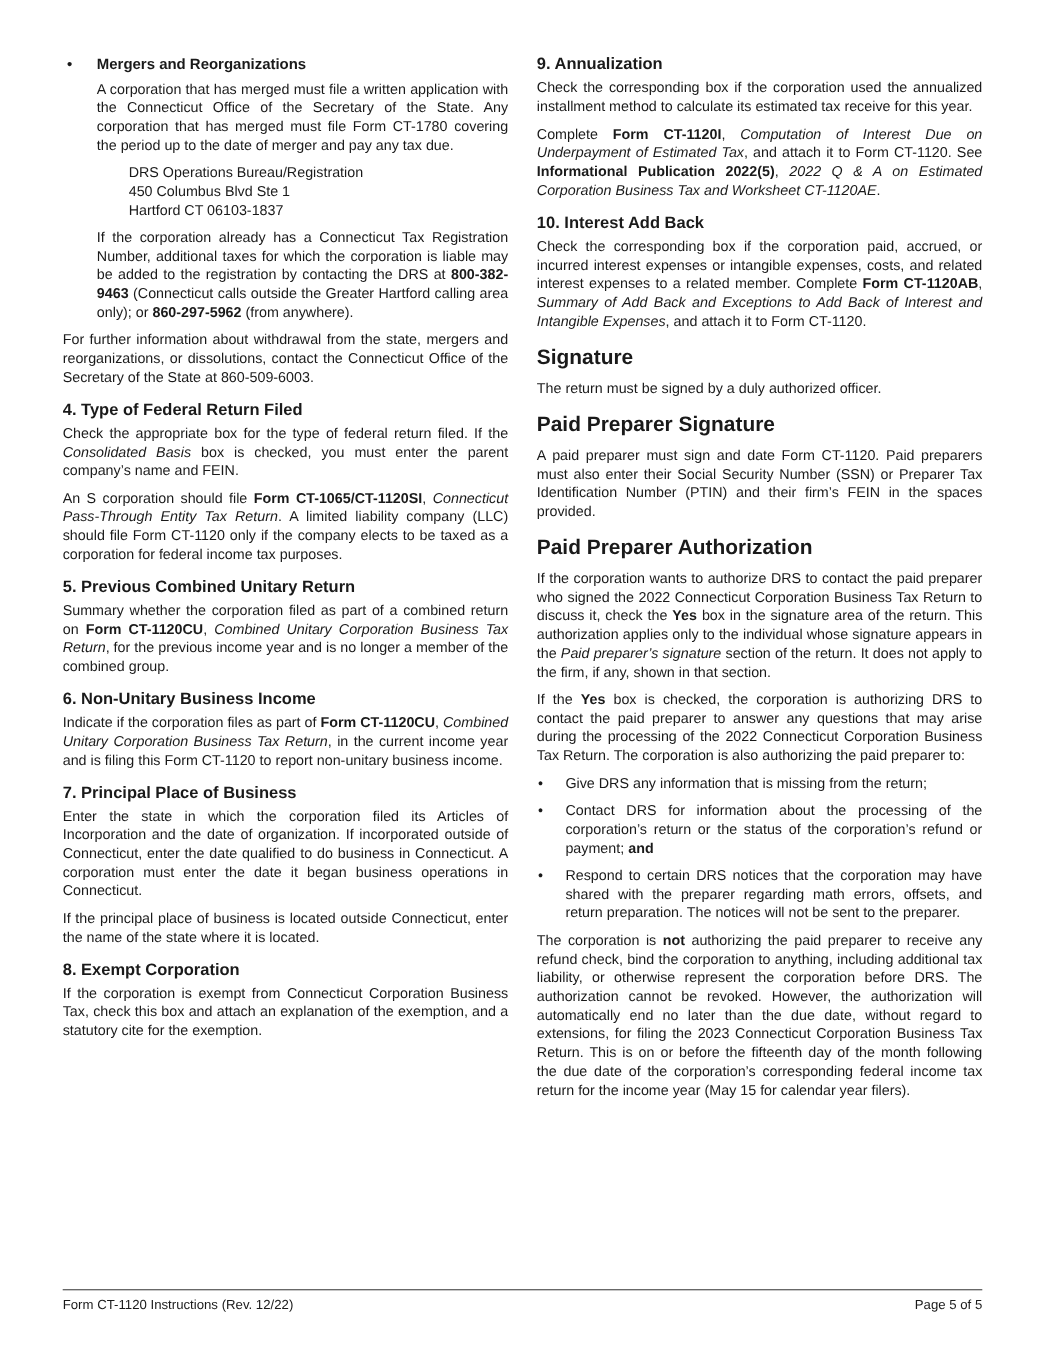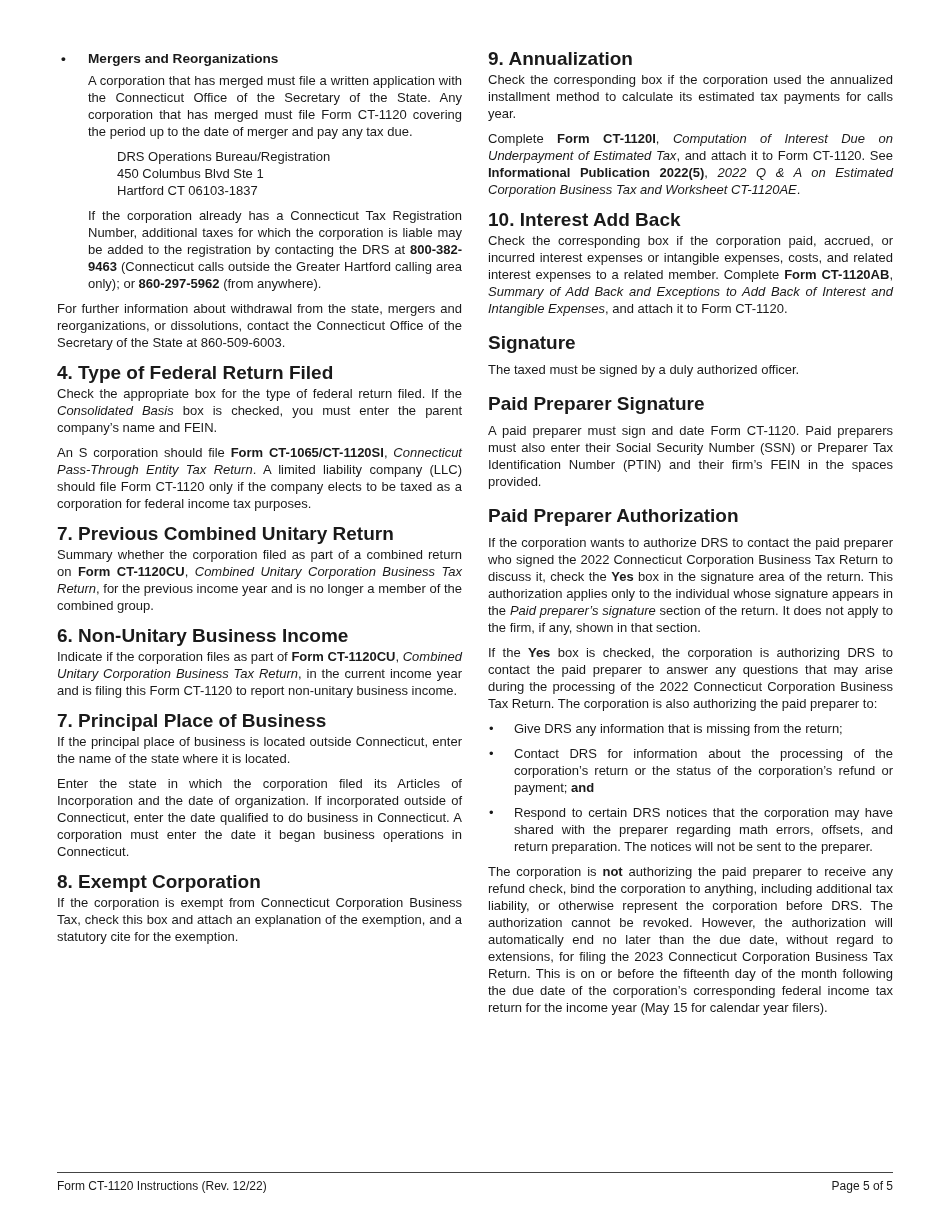--- a/index.html
+++ b/index.html
@@ -34,21 +34,21 @@
   .para {
     margin: 0 0 8px 0;
     font-size: 13px;
     line-height: 17px;
     text-align: justify;
   }
   .para.indent { margin-left: 31px; }
 
   .heading {
     font-weight: bold;
-    font-size: 19px;
+    font-size: 15px;
     line-height: 17px;
     margin: 13px 0 4px 0;
   }
   .heading-large {
     font-weight: bold;
     font-size: 19px;
     line-height: 21px;
     margin: 15px 0 8px 0;
   }
 
@@ -113,49 +113,49 @@
 </head>
 <body>
 
 <div class="page">
   <div class="content">
     <div class="col">
         <div class="bullet-heading">
           <span class="bullet">•</span>
           <span>Mergers and Reorganizations</span>
         </div>
-        <p class="para indent"><span>A corporation that has merged must file a written application with the Connecticut Office of the Secretary of the State. Any corporation that has merged must file Form CT-1120 covering the period up to the date of merger and pay any tax due.</span></p>
+        <p class="para indent"><span>A corporation that has merged must file a written application with the Connecticut Office of the Secretary of the State. Any corporation that has merged must file Form CT-1780 covering the period up to the date of merger and pay any tax due.</span></p>
         <div class="address">
           <div>DRS Operations Bureau/Registration</div>
           <div>450 Columbus Blvd Ste 1</div>
           <div>Hartford CT 06103-1837</div>
         </div>
         <p class="para indent"><span>If the corporation already has a Connecticut Tax Registration Number, additional taxes for which the corporation is liable may be added to the registration by contacting the DRS at </span><span class="bold">800-382-9463</span><span> (Connecticut calls outside the Greater Hartford calling area only); or </span><span class="bold">860-297-5962</span><span> (from anywhere).</span></p>
         <p class="para"><span>For further information about withdrawal from the state, mergers and reorganizations, or dissolutions, contact the Connecticut Office of the Secretary of the State at 860-509-6003.</span></p>
         <div class="heading">4. Type of Federal Return Filed</div>
         <p class="para"><span>Check the appropriate box for the type of federal return filed. If the </span><span class="italic">Consolidated Basis</span><span> box is checked, you must enter the parent company’s name and FEIN.</span></p>
         <p class="para"><span>An S corporation should file </span><span class="bold">Form CT-1065/CT-1120SI</span><span>, </span><span class="italic">Connecticut Pass-Through Entity Tax Return</span><span>. A limited liability company (LLC) should file Form CT-1120 only if the company elects to be taxed as a corporation for federal income tax purposes.</span></p>
-        <div class="heading">7. Previous Combined Unitary Return</div>
+        <div class="heading">5. Previous Combined Unitary Return</div>
         <p class="para"><span>Summary whether the corporation filed as part of a combined return on </span><span class="bold">Form CT-1120CU</span><span>, </span><span class="italic">Combined Unitary Corporation Business Tax Return</span><span>, for the previous income year and is no longer a member of the combined group.</span></p>
         <div class="heading">6. Non-Unitary Business Income</div>
         <p class="para"><span>Indicate if the corporation files as part of </span><span class="bold">Form CT-1120CU</span><span>, </span><span class="italic">Combined Unitary Corporation Business Tax Return</span><span>, in the current income year and is filing this Form CT-1120 to report non-unitary business income.</span></p>
         <div class="heading">7. Principal Place of Business</div>
+        <p class="para"><span>Enter the state in which the corporation filed its Articles of Incorporation and the date of organization. If incorporated outside of Connecticut, enter the date qualified to do business in Connecticut. A corporation must enter the date it began business operations in Connecticut.</span></p>
         <p class="para"><span>If the principal place of business is located outside Connecticut, enter the name of the state where it is located.</span></p>
-        <p class="para"><span>Enter the state in which the corporation filed its Articles of Incorporation and the date of organization. If incorporated outside of Connecticut, enter the date qualified to do business in Connecticut. A corporation must enter the date it began business operations in Connecticut.</span></p>
         <div class="heading">8. Exempt Corporation</div>
         <p class="para"><span>If the corporation is exempt from Connecticut Corporation Business Tax, check this box and attach an explanation of the exemption, and a statutory cite for the exemption.</span></p>
       </div>
     <div class="col">
         <div class="heading">9. Annualization</div>
-        <p class="para"><span>Check the corresponding box if the corporation used the annualized installment method to calculate its estimated tax payments for calls year.</span></p>
+        <p class="para"><span>Check the corresponding box if the corporation used the annualized installment method to calculate its estimated tax receive for this year.</span></p>
         <p class="para"><span>Complete </span><span class="bold">Form CT-1120I</span><span>, </span><span class="italic">Computation of Interest Due on Underpayment of Estimated Tax</span><span>, and attach it to Form CT-1120. See </span><span class="bold">Informational Publication 2022(5)</span><span>, </span><span class="italic">2022 Q &amp; A on Estimated Corporation Business Tax and Worksheet CT-1120AE</span><span>.</span></p>
         <div class="heading">10. Interest Add Back</div>
         <p class="para"><span>Check the corresponding box if the corporation paid, accrued, or incurred interest expenses or intangible expenses, costs, and related interest expenses to a related member. Complete </span><span class="bold">Form CT-1120AB</span><span>, </span><span class="italic">Summary of Add Back and Exceptions to Add Back of Interest and Intangible Expenses</span><span>, and attach it to Form CT-1120.</span></p>
         <div class="heading-large">Signature</div>
-        <p class="para"><span>The taxed must be signed by a duly authorized officer.</span></p>
+        <p class="para"><span>The return must be signed by a duly authorized officer.</span></p>
         <div class="heading-large">Paid Preparer Signature</div>
         <p class="para"><span>A paid preparer must sign and date Form CT-1120. Paid preparers must also enter their Social Security Number (SSN) or Preparer Tax Identification Number (PTIN) and their firm’s FEIN in the spaces provided.</span></p>
         <div class="heading-large">Paid Preparer Authorization</div>
         <p class="para"><span>If the corporation wants to authorize DRS to contact the paid preparer who signed the 2022 Connecticut Corporation Business Tax Return to discuss it, check the </span><span class="bold">Yes</span><span> box in the signature area of the return. This authorization applies only to the individual whose signature appears in the </span><span class="italic">Paid preparer’s signature</span><span> section of the return. It does not apply to the firm, if any, shown in that section.</span></p>
         <p class="para"><span>If the </span><span class="bold">Yes</span><span> box is checked, the corporation is authorizing DRS to contact the paid preparer to answer any questions that may arise during the processing of the 2022 Connecticut Corporation Business Tax Return. The corporation is also authorizing the paid preparer to:</span></p>
         <div class="bullet-list">
           <div class="bullet-item">
             <span class="li-bullet">•</span>
             <span class="li-text"><span>Give DRS any information that is missing from the return;</span></span>
           </div>

